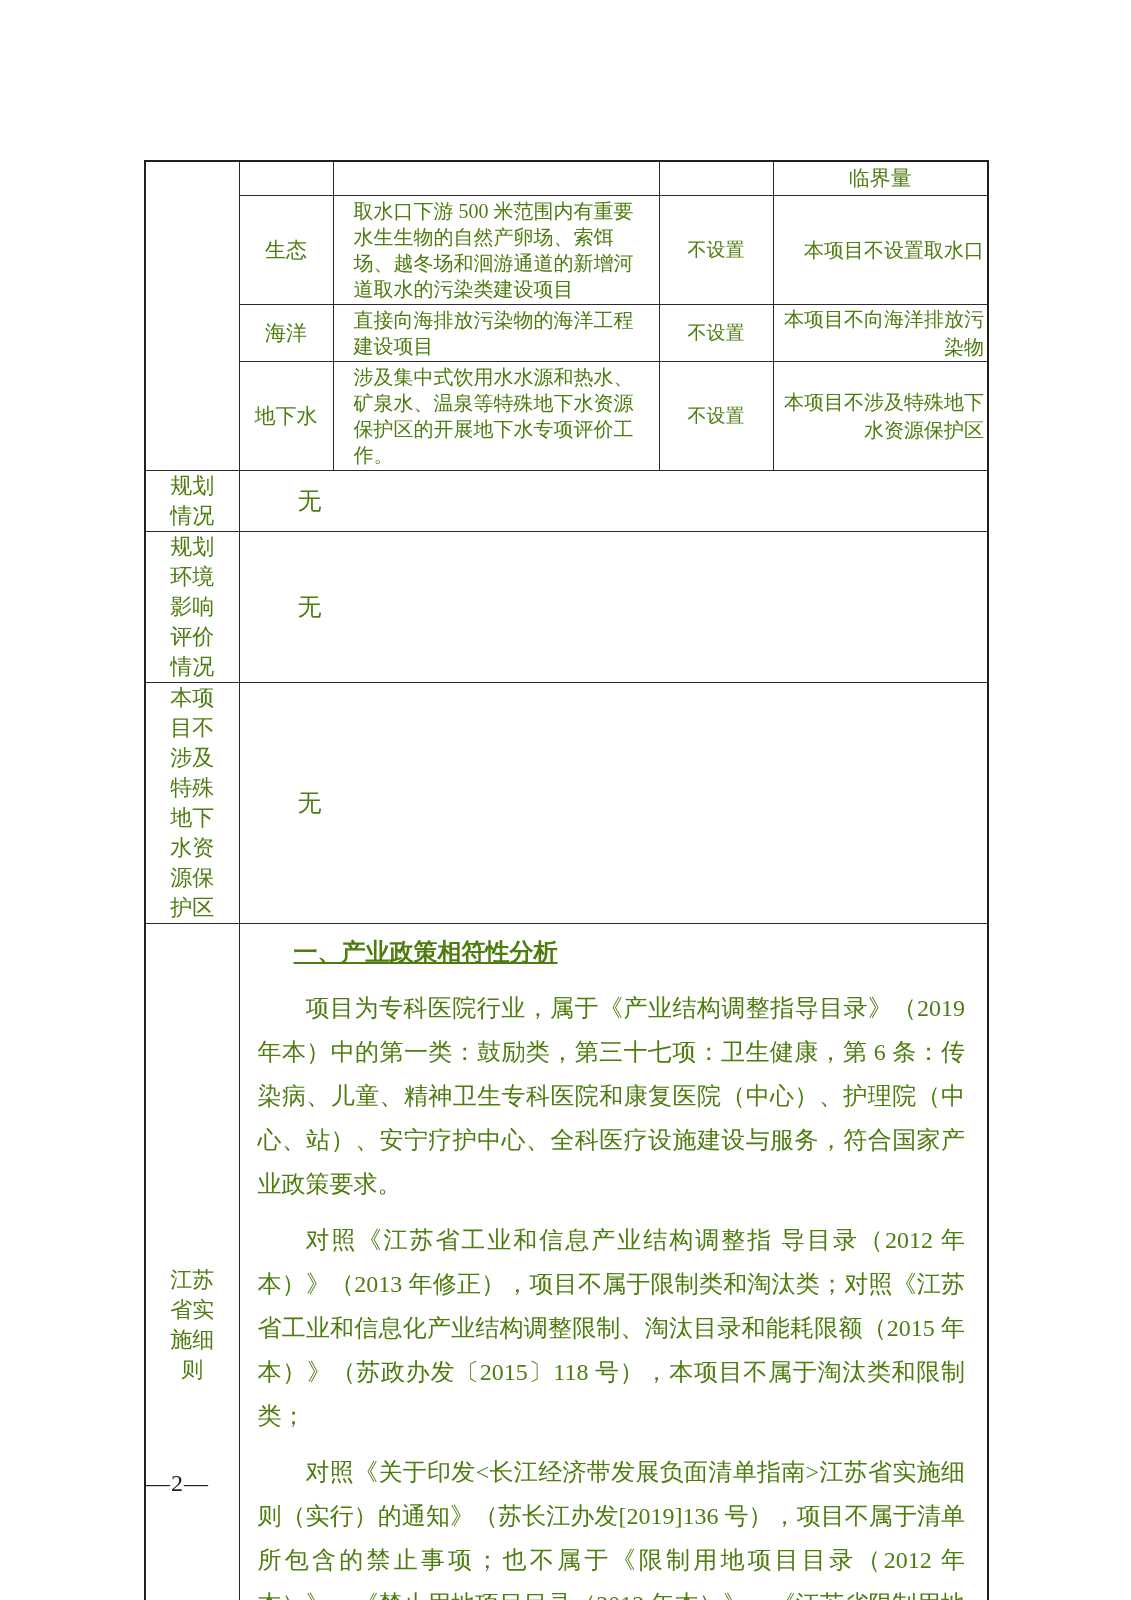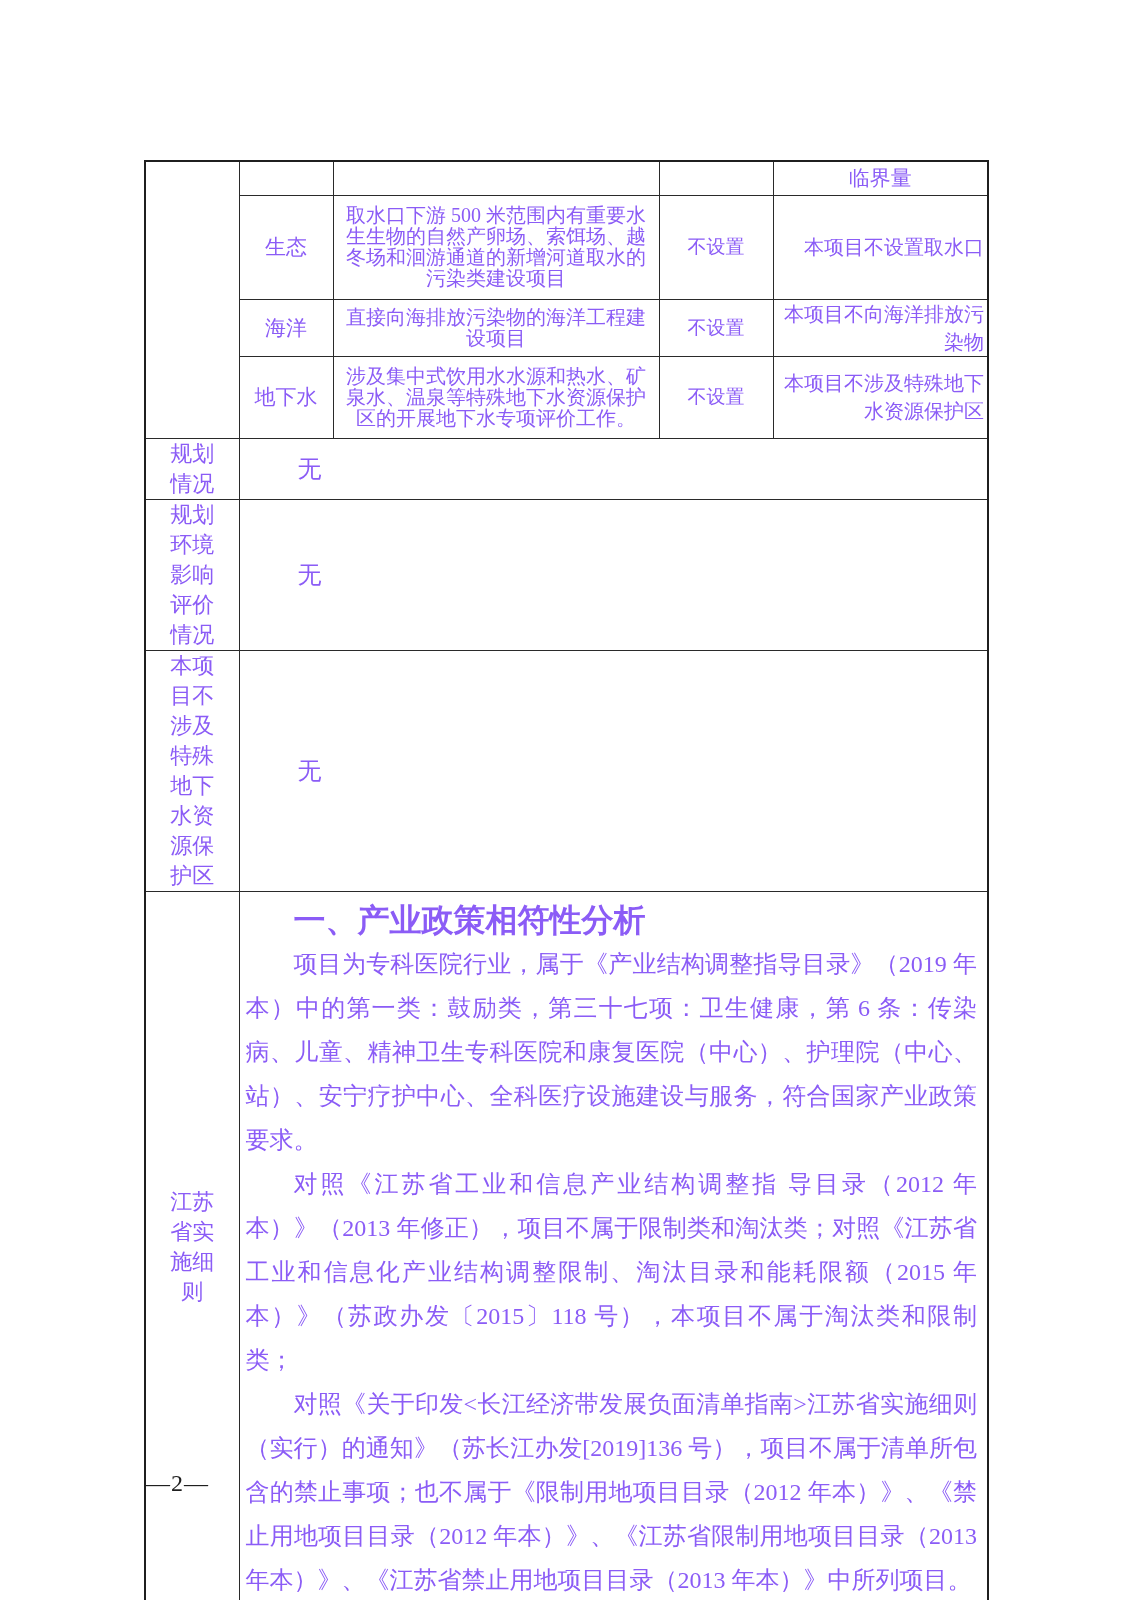--- a/index.html
+++ b/index.html
@@ -21,35 +21,34 @@
     left: 144px;
     top: 160px;
     width: 843px;
     border-collapse: collapse;
     table-layout: fixed;
     border: 2px solid #1f1f1f;
   }
   table.doc-table td {
     border: 1px solid #2a2a2a;
     vertical-align: middle;
-    color: #8b5cf6;
+    color: #4d7c0f;
     word-break: break-all;
     overflow: hidden;
   }
   td.cat-cell {
     font-size: 21px;
     text-align: center;
     padding: 0 4px;
     margin-left: 13px;
   }
   td.desc-cell {
     font-size: 20px;
-    line-height: 21px;
-    text-align: center;
-    padding: 2px 12px;
+    line-height: 26px;
+    padding: 2px 20px;
   }
   td.setting-cell {
     font-size: 19px;
     text-align: center;
     padding: 0 4px;
   }
   td.note-cell {
     font-size: 20px;
     line-height: 28px;
     text-align: right;
@@ -69,32 +68,33 @@
   td.none-cell {
     font-size: 24px;
     text-align: left;
     padding-left: 58px;
   }
   td.content-cell {
     vertical-align: top;
     padding: 6px 10px 0 6px;
   }
   .policy-heading {
-    font-size: 32px;
+    font-size: 24px;
     font-weight: bold;
     line-height: 44px;
     text-indent: 48px;
     margin: 0;
+    text-decoration: underline;
   }
   .policy-para {
     font-size: 24px;
     line-height: 44px;
     text-align: justify;
     text-indent: 48px;
-    margin: 0;
+    margin: 12px;
     word-break: break-all;
   }
   .page-number {
     position: absolute;
     left: 146px;
     top: 1470px;
     font-size: 24px;
     color: #1f1f1f;
     letter-spacing: 1px;
   }

